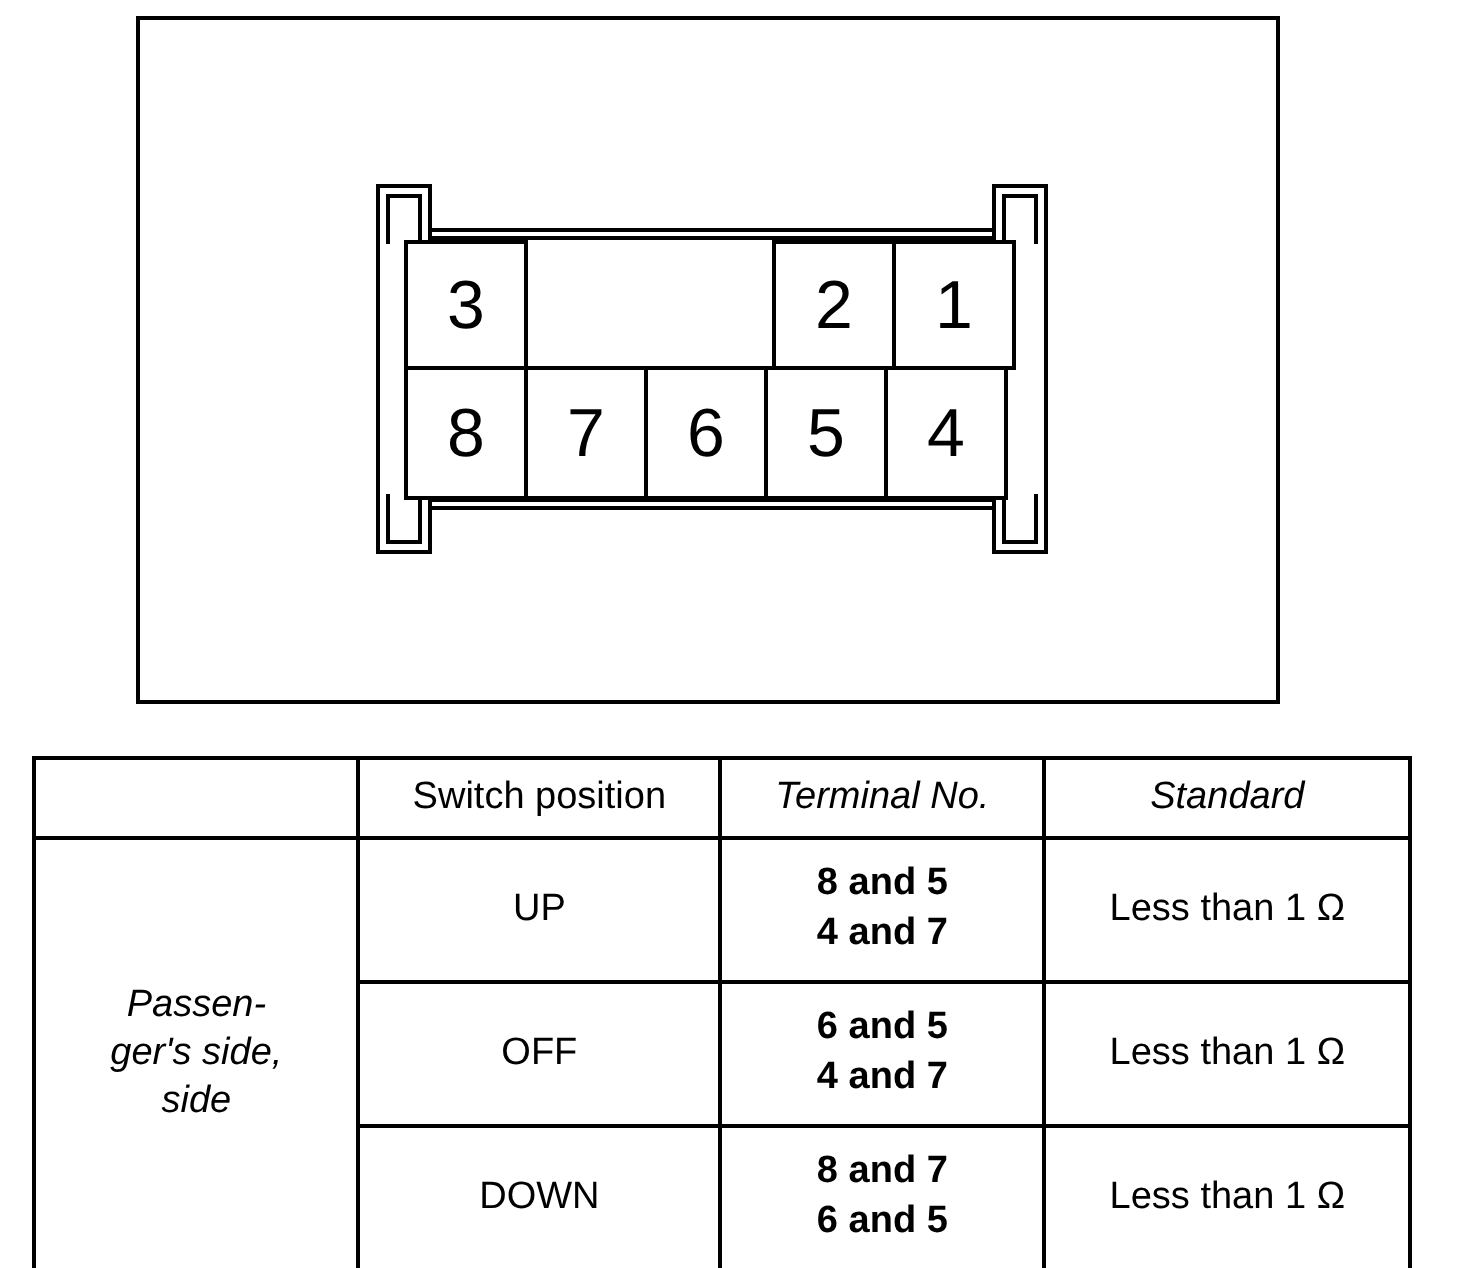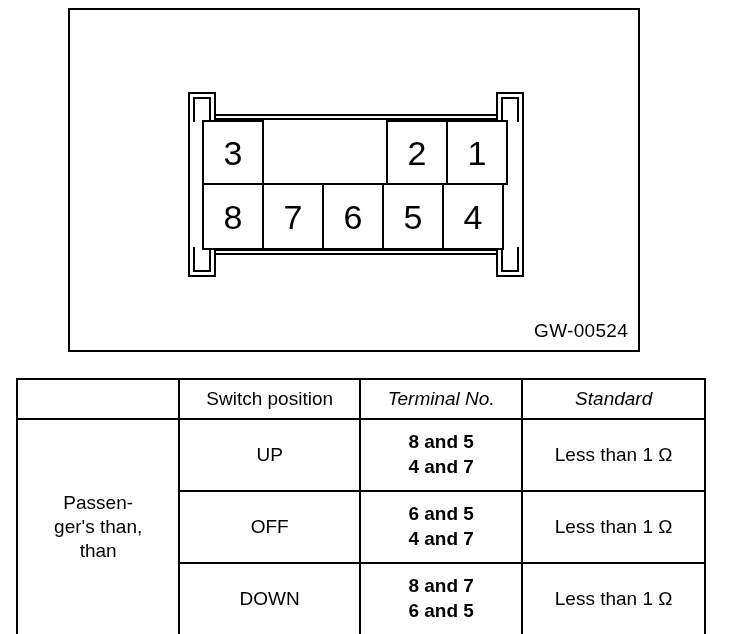--- a/index.html
+++ b/index.html
@@ -166,21 +166,21 @@
     font-size: 19px;
     padding: 2px 0;
     background: #fff;
   }
   #spec-table thead th { height: 34px; }
   #spec-table tbody td { height: 66px; }
   .col-scope { width: 158px; }
   .col-pos   { width: 176px; }
   .col-term  { width: 158px; font-style: italic; }
   .col-std   { width: 178px; font-style: italic; }
-  .cell-scope { font-size: 19px; line-height: 1.28; }
+  .cell-scope { font-size: 19px; line-height: 1.28; font-style: italic; }
   .cell-term  { line-height: 1.3; }
   .term-line { display: block; font-weight: bold; }
   .scope-line { display: block; }
 </style>
 </head>
 <body>
 
 <div id="figure-panel">
 
   <div id="connector">
@@ -209,38 +209,37 @@
         <div class="pin-cell" style="width:62px;">8</div>
         <div class="pin-cell" style="width:62px;">7</div>
         <div class="pin-cell" style="width:62px;">6</div>
         <div class="pin-cell" style="width:62px;">5</div>
         <div class="pin-cell" style="width:62px;">4</div>
       </div>
 
     </div>
   </div>
 
-  <div id="figure-caption">GW-00524</div>
 </div>
 
 <table id="spec-table">
   <thead>
     <tr>
       <th class="col-scope"></th>
       <th class="col-pos">Switch position</th>
       <th class="col-term">Terminal No.</th>
       <th class="col-std">Standard</th>
     </tr>
   </thead>
   <tbody>
     <tr>
       <td class="cell-scope" rowspan="3">
         <span class="scope-line">Passen-</span>
-        <span class="scope-line">ger's than,</span>
-        <span class="scope-line">than</span>
+        <span class="scope-line">ger's side,</span>
+        <span class="scope-line">side</span>
       </td>
       <td>UP</td>
       <td class="cell-term">
         <span class="term-line">8 and 5</span>
         <span class="term-line">4 and 7</span>
       </td>
       <td>Less than 1 Ω</td>
     </tr>
     <tr>
       <td>OFF</td>

